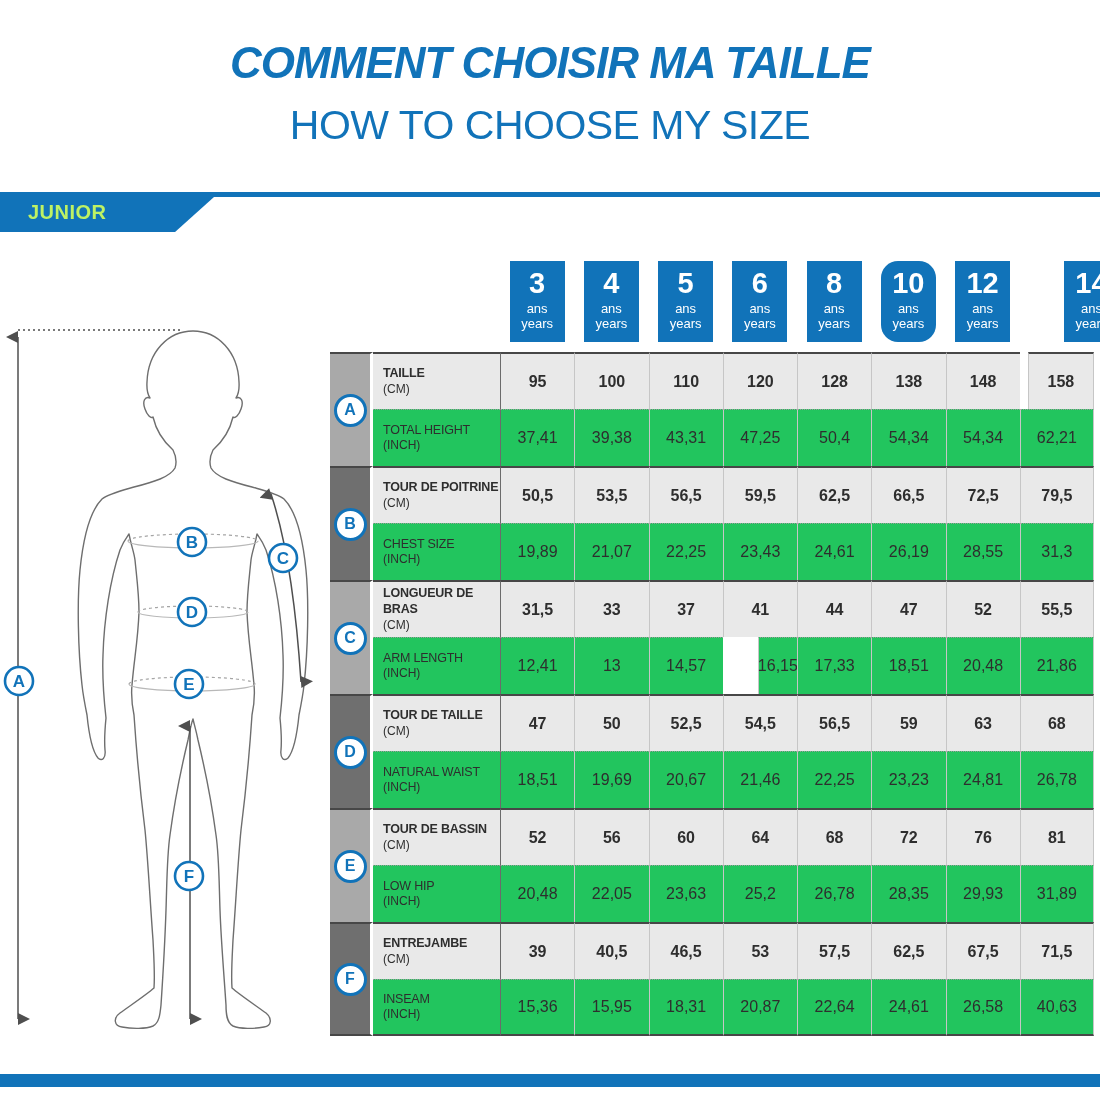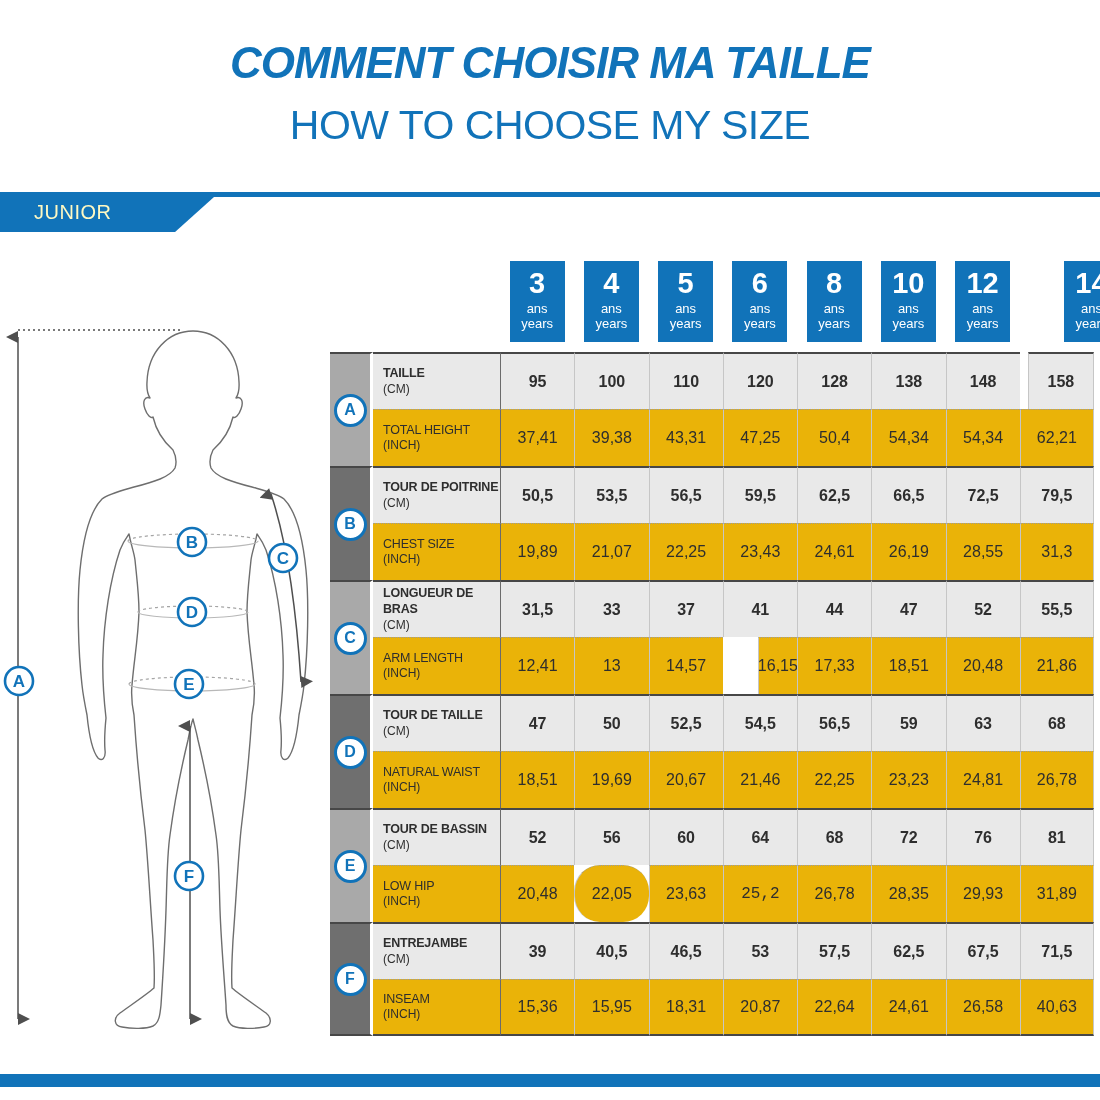--- a/index.html
+++ b/index.html
@@ -14,21 +14,21 @@
   .title-en{
     position:absolute;top:102px;left:0;width:1100px;text-align:center;
     font-size:41px;font-weight:normal;color:#1173b9;letter-spacing:-0.5px;
   }
   .banner-line{position:absolute;top:192px;left:0;width:1100px;height:5px;background:#1173b9;}
   .junior-tab{
     position:absolute;top:197px;left:0;width:214px;height:35px;background:#1173b9;
     clip-path:polygon(0 0,100% 0,81.8% 100%,0 100%);
   }
   .junior-label{
-    position:absolute;left:34px;top:4px;color:#fef9c3;font-weight:normal;font-size:20px;letter-spacing:0.5px;
+    position:absolute;left:28px;top:4px;color:#bef264;font-weight:bold;font-size:20px;letter-spacing:0.5px;
   }
   .figure-wrap{position:absolute;left:0;top:300px;width:335px;height:760px;}
 
   .table-wrap{position:absolute;left:330px;top:261px;width:764px;height:776px;}
   .age-row{position:absolute;top:0;left:0;width:764px;height:81px;}
   .age-box{
     position:absolute;top:0;width:55px;height:81px;background:#1173b9;color:#fff;
     display:flex;flex-direction:column;align-items:center;
   }
   .age-num{font-size:29px;font-weight:bold;line-height:1;margin-top:8px;}
@@ -45,21 +45,21 @@
   .band{border-right:3px solid #ffffff;display:flex;align-items:center;justify-content:center;}
   .band-light{background:#a9a9a9;}
   .band-dark{background:#6f6f6f;}
   .badge{
     width:27px;height:27px;border-radius:50%;background:#ffffff;border:3px solid #1173b9;
     color:#1173b9;font-weight:bold;font-size:16px;display:flex;align-items:center;justify-content:center;
   }
   .cell{display:flex;align-items:center;color:#2e2e2e;}
   .cell.val{justify-content:center;font-size:16px;}
   .cm-row{background:#e9e9e9;}
-  .inch-row{background:#eab308;}
+  .inch-row{background:#22c55e;}
   .cm-row.val{font-weight:bold;}
   .label{flex-direction:column;align-items:flex-start;justify-content:center;padding-left:10px;line-height:1.25;}
   .label .l1{font-size:12.5px;letter-spacing:-0.2px;}
   .cm-row.label .l1{font-weight:bold;}
   .label .l2{font-size:12px;}
   .group-top{border-top:2px solid #474747;}
   .dotted-top{border-top:1px dotted #9a9a9a;}
   .sep{border-left:1px solid #c6c6c6;}
   .sep-dark{border-left:1px solid #6b6b6b;}
   .right-edge{border-right:1px solid #c6c6c6;}
@@ -219,21 +219,21 @@
       <div class="age-box" style="left: 402.375px;">
         <div class="age-num">6</div>
         <div class="age-fr">ans</div>
         <div class="age-en">years</div>
       </div>
       <div class="age-box" style="left: 476.625px;">
         <div class="age-num">8</div>
         <div class="age-fr">ans</div>
         <div class="age-en">years</div>
       </div>
-      <div class="age-box" style="left: 550.875px;">
+      <div class="age-box" style="left: 550.875px; border-radius: 17px;">
         <div class="age-num">10</div>
         <div class="age-fr">ans</div>
         <div class="age-en">years</div>
       </div>
       <div class="age-box" style="left: 625.125px;">
         <div class="age-num">12</div>
         <div class="age-fr">ans</div>
         <div class="age-en">years</div>
       </div>
       <div class="age-box" style="left: 734px;">
@@ -364,23 +364,23 @@
       <div class="cell val cm-row group-top sep" style="grid-area: 9 / 6;">64</div>
       <div class="cell val cm-row group-top sep" style="grid-area: 9 / 7;">68</div>
       <div class="cell val cm-row group-top sep" style="grid-area: 9 / 8;">72</div>
       <div class="cell val cm-row group-top sep" style="grid-area: 9 / 9;">76</div>
       <div class="cell val cm-row group-top sep right-edge" style="grid-area: 9 / 10;">81</div>
       <div class="cell label inch-row dotted-top" style="grid-area: 10 / 2;">
         <div class="l1">LOW HIP</div>
         <div class="l2">(INCH)</div>
       </div>
       <div class="cell val inch-row dotted-top sep-dark" style="grid-area: 10 / 3;">20,48</div>
-      <div class="cell val inch-row dotted-top sep" style="grid-area: 10 / 4; border-radius: 26px;">22,05</div>
+      <div class="cell val inch-row dotted-top sep" style="grid-area: 10 / 4;">22,05</div>
       <div class="cell val inch-row dotted-top sep" style="grid-area: 10 / 5;">23,63</div>
-      <div class="cell val inch-row dotted-top sep" style="grid-area: 10 / 6; font-family: Liberation Mono, monospace;">25,2</div>
+      <div class="cell val inch-row dotted-top sep" style="grid-area: 10 / 6;">25,2</div>
       <div class="cell val inch-row dotted-top sep" style="grid-area: 10 / 7;">26,78</div>
       <div class="cell val inch-row dotted-top sep" style="grid-area: 10 / 8;">28,35</div>
       <div class="cell val inch-row dotted-top sep" style="grid-area: 10 / 9;">29,93</div>
       <div class="cell val inch-row dotted-top sep right-edge" style="grid-area: 10 / 10;">31,89</div>
       <div class="band band-dark group-top bottom-edge" style="grid-area: 11 / 1 / span 2 / 2;">
         <div class="badge">F</div>
       </div>
       <div class="cell label cm-row group-top" style="grid-area: 11 / 2;">
         <div class="l1">ENTREJAMBE</div>
         <div class="l2">(CM)</div>

